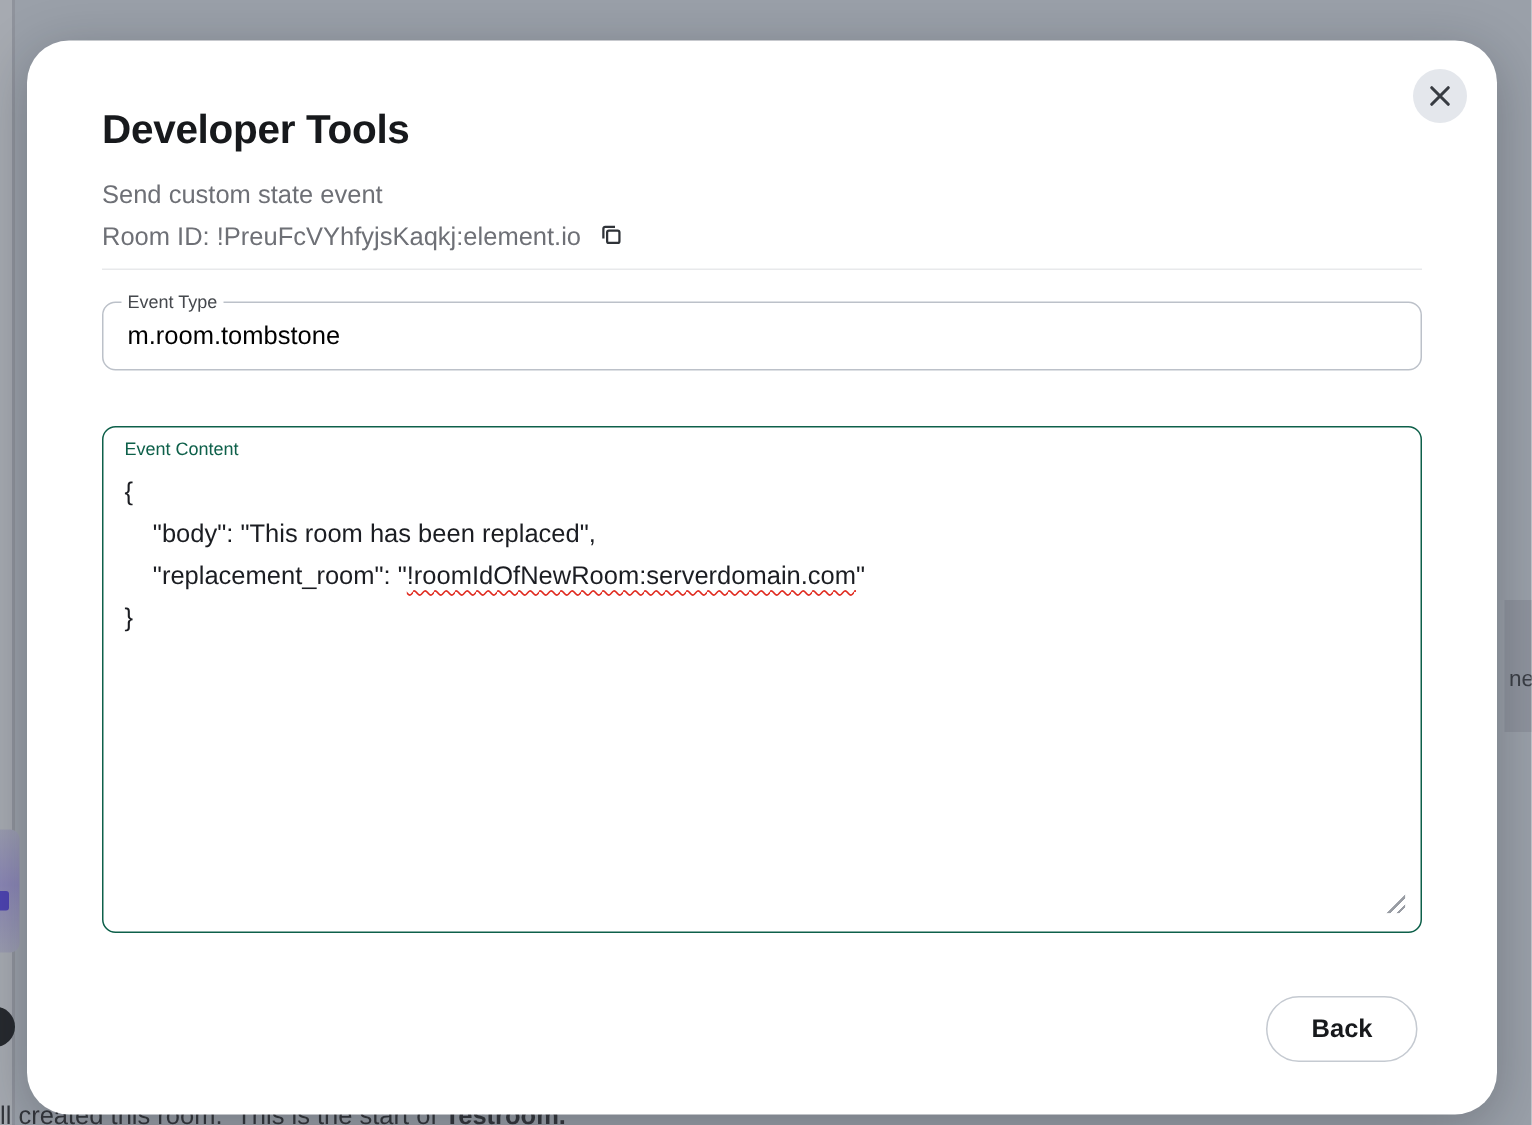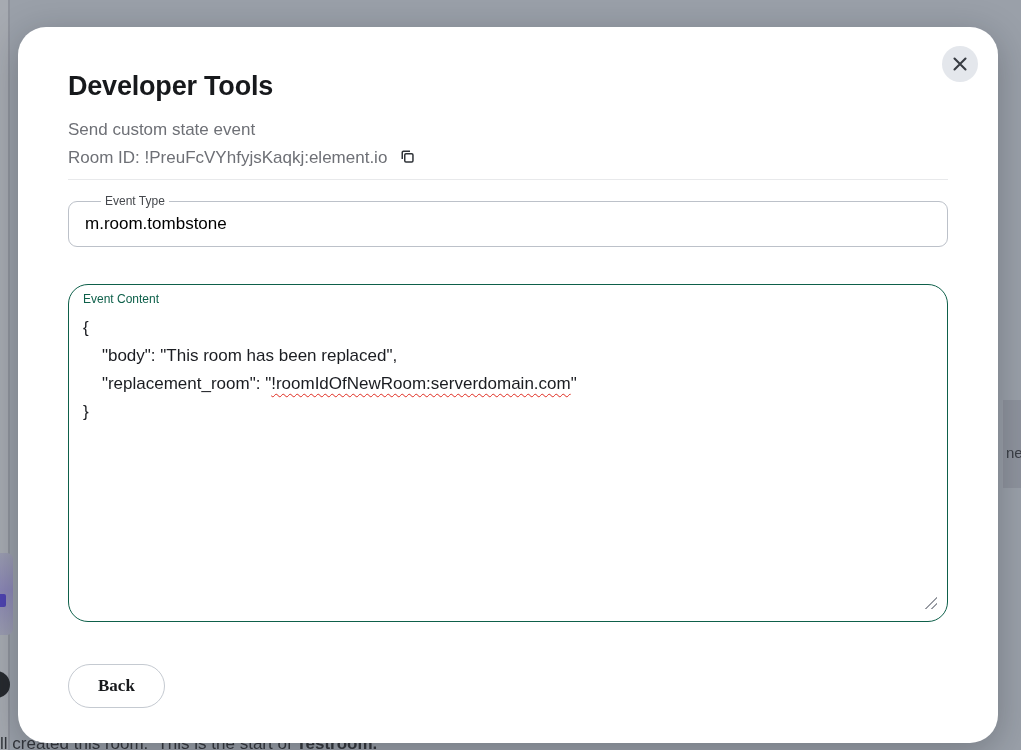--- a/index.html
+++ b/index.html
@@ -82,27 +82,27 @@
     position: relative; flex: 1; height: 46px;
     border: 1px solid #bcc1c9; border-radius: 9px; background: #fff;
   }
   .field input {
     width: 100%; height: 100%; border: none; outline: none; background: none;
     padding: 0 16px; font-family: inherit; font-size: 17px; color: #000000;
   }
   .field input::placeholder { color: #7a7d83; opacity: 1; }
   .float-label {
     position: absolute; top: -9px; left: 12px; padding: 0 4px;
-    background: #fff; font-size: 12px; line-height: 16px; color: #45484d; margin-left: 20px;
+    background: #fff; font-size: 12px; line-height: 16px; color: #45484d;
   }
 
   
   .editor {
     position: relative; margin-top: 37px; height: 338px;
-    border: 1.5px solid #0e604a; border-radius: 20px; background: #fff;
+    border: 1.5px solid #0e604a; border-radius: 9px; background: #fff;
     padding: 6px 14px 0 14px; overflow: hidden; cursor: text;
   }
   .editor-label {
     font-size: 12px; line-height: 16px; color: #0e604a;
   }
   .json-area { margin-top: 7px; font-size: 17px; color: #1b1d22; }
   .json-line { white-space: pre; line-height: 28px; }
   .misspelled {
     text-decoration-line: underline;
     text-decoration-style: wavy;
@@ -117,23 +117,22 @@
       transparent 0px, transparent 3px,
       #8d9199 3px, #8d9199 4.5px,
       transparent 4.5px, transparent 7.5px,
       #8d9199 7.5px, #8d9199 9px, transparent 9px);
     clip-path: polygon(100% 0, 100% 100%, 0 100%);
     opacity: 0.9;
   }
 
   
   .actions {
-    display: flex; gap: 10px; margin-top: 42px;
+    display: flex; justify-content: flex-end; gap: 10px; margin-top: 42px;
     padding-right: 3px;
-    font-family: Liberation Serif, serif;
   }
   .pill-btn {
     height: 44px; padding: 0 29px; border-radius: 22px;
     background: #fff; border: 1px solid #c5cad1;
     font-family: inherit; font-size: 17px; font-weight: 600; color: #17191c;
     cursor: pointer;
   }
 </style>
 </head>
 <body>

